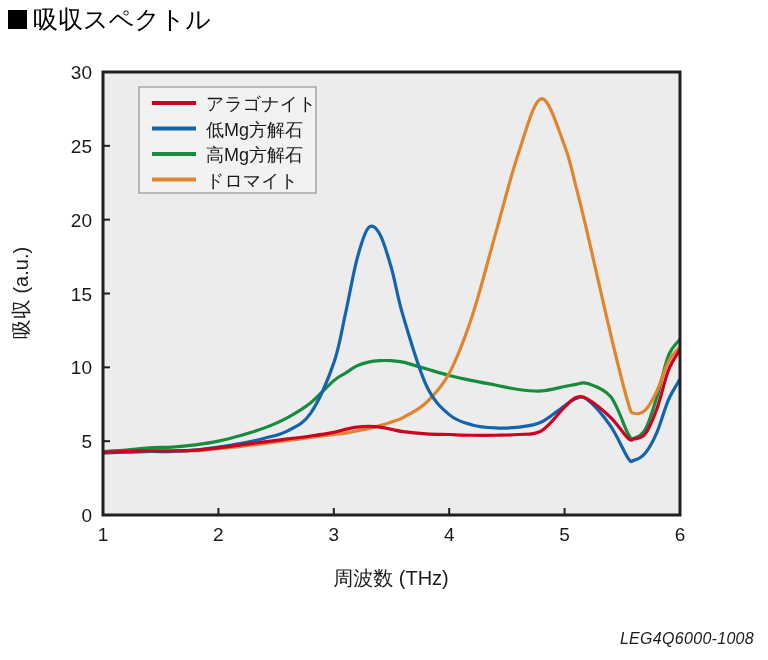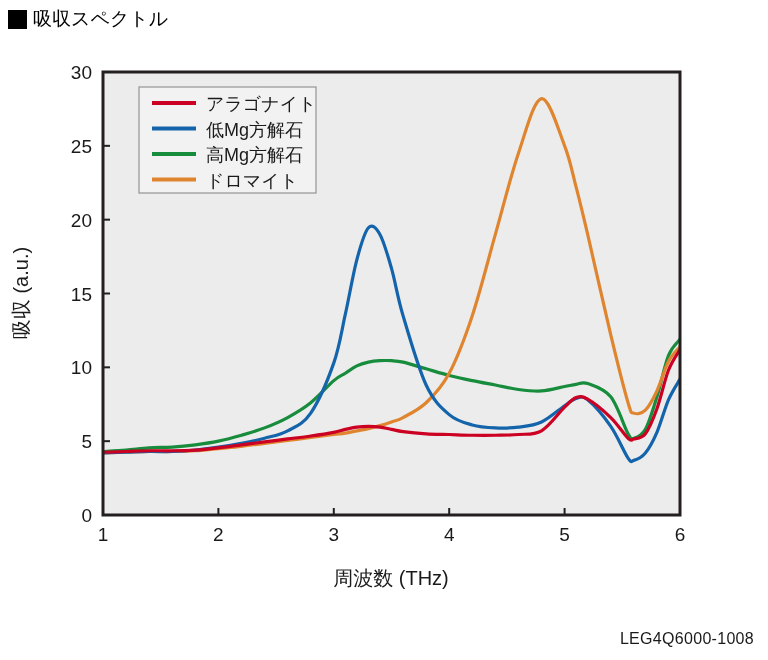--- a/index.html
+++ b/index.html
@@ -25,21 +25,21 @@
     align-items: center;
     gap: 6px;
   }
   #title-marker {
     width: 19px;
     height: 19px;
     background: #000000;
     display: inline-block;
   }
   #title-text {
-    font-size: 19px;
+    font-size: 25px;
     line-height: 30px;
     color: #000000;
     letter-spacing: 0px;
     white-space: nowrap;
   }
 
   
   #figure {
     position: absolute;
     left: 0;
@@ -53,20 +53,21 @@
 
   
   #footer-code {
     position: absolute;
     right: 14px;
     bottom: 12px;
     font-size: 16px;
     color: #1a1a1a;
     letter-spacing: 0.3px;
     white-space: nowrap;
+    font-style: italic;
   }
 
   text { font-family: "Liberation Sans", sans-serif; fill: #1a1a1a; }
   .tick-label { font-size: 19px; }
   .axis-title { font-size: 20px; }
   .legend-label { font-size: 18px; }
 </style>
 </head>
 <body>
 

